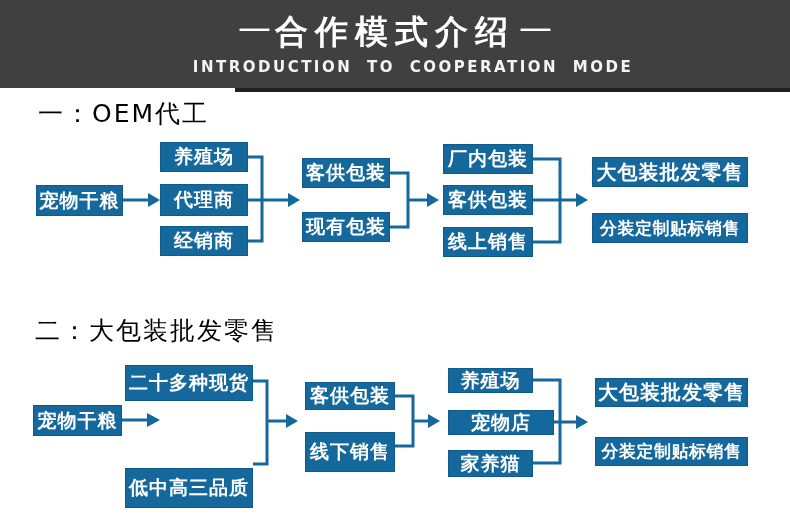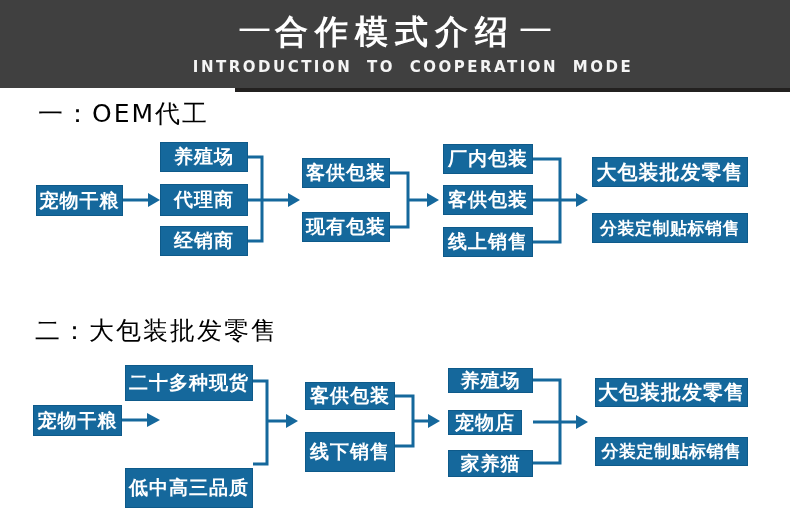--- a/index.html
+++ b/index.html
@@ -109,18 +109,18 @@
   <div class="node" style="left:443px;top:227px;width:90px;height:30px">线上销售</div>
   <div class="node fs20" style="left:592px;top:157px;width:156px;height:30px">大包装批发零售</div>
   <div class="node fs18" style="left:592px;top:213px;width:156px;height:30px">分装定制贴标销售</div>
 
   <div class="node" style="left:33px;top:405px;width:89px;height:31px">宠物干粮</div>
   <div class="node" style="left:125px;top:365px;width:128px;height:36px">二十多种现货</div>
   <div class="node" style="left:125px;top:468px;width:128px;height:40px">低中高三品质</div>
   <div class="node" style="left:305px;top:382px;width:90px;height:28px">客供包装</div>
   <div class="node" style="left:305px;top:432px;width:90px;height:40px">线下销售</div>
   <div class="node" style="left:448px;top:368px;width:85px;height:25px">养殖场</div>
-  <div class="node" style="left:448px;top:410px;width:74px;height:25px">宠物店</div>
+  <div class="node" style="left:448px;top:410px;width:106px;height:25px">宠物店</div>
   <div class="node" style="left:448px;top:450px;width:85px;height:27px">家养猫</div>
   <div class="node fs20" style="left:595px;top:378px;width:153px;height:29px">大包装批发零售</div>
   <div class="node fs18" style="left:595px;top:437px;width:153px;height:29px">分装定制贴标销售</div>
 
 </div>
 
 </body></html>

